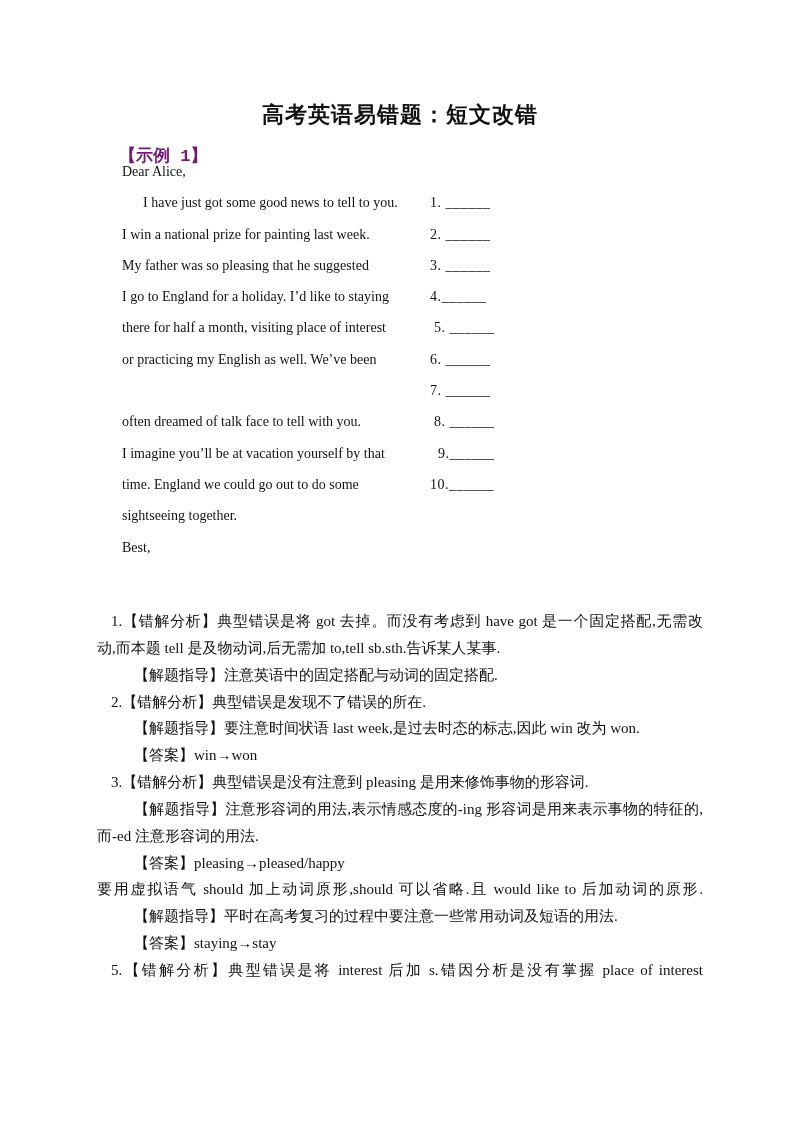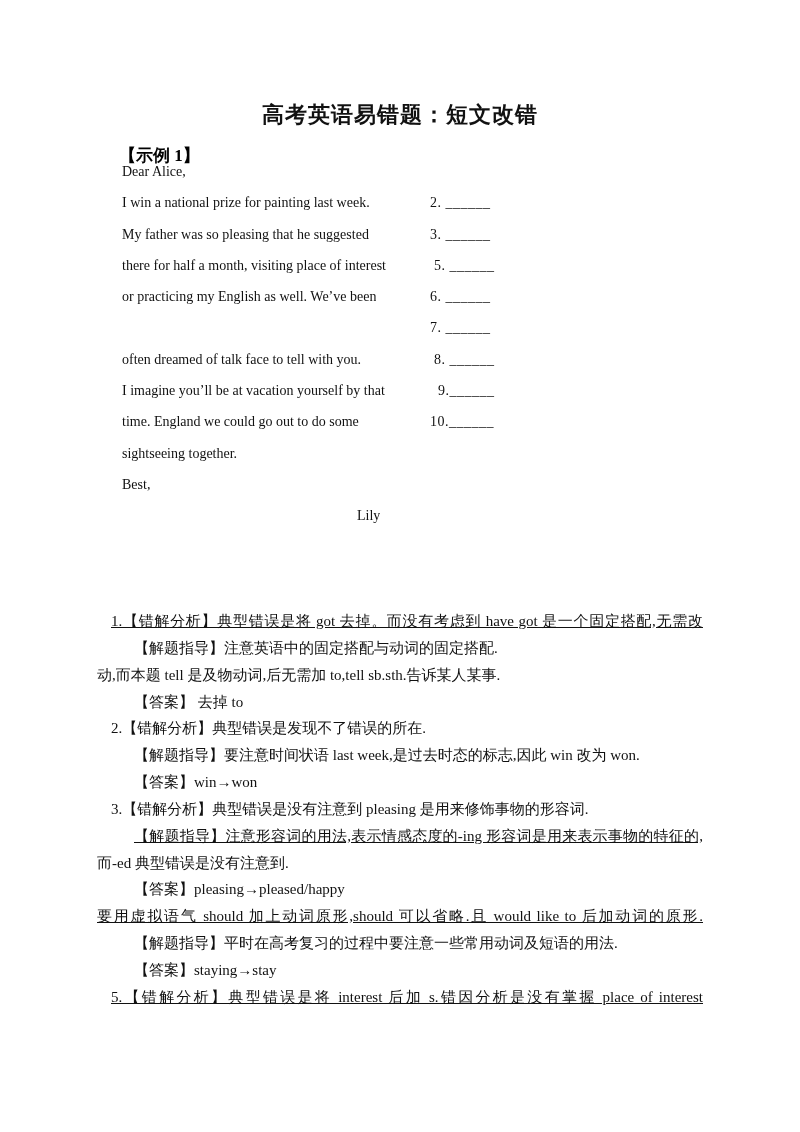--- a/index.html
+++ b/index.html
@@ -81,66 +81,63 @@
     overflow: hidden;
     white-space: pre-wrap;
   }
   .analysis-line.s-start { padding-left: 14px; }
   .analysis-line.s-cont  { padding-left: 0; }
   .analysis-line.s-indent { padding-left: 37px; }
   .analysis-line.j {
     white-space: normal;
     text-align: justify;
     text-align-last: justify;
-    text-decoration: underline;
   }
 </style>
 </head>
 <body>
 
 <div class="page">
 
   <h1 class="doc-title">高考英语易错题：短文改错</h1>
 
-  <div class="example-label" style="color: #000000;">【示例 1】</div>
+  <div class="example-label" style="color: #701a75; font-family: Liberation Mono, monospace;">【示例 1】</div>
 
   <div class="letter">
     <div class="letter-line">
       <span class="ltext">Dear Alice,</span>
     </div>
     <div id="letter-body">
+        <div class="letter-line"><span class="ltext ind">I have just got some good news to tell to you.</span><span class="blank">1. ______</span></div>
         <div class="letter-line"><span class="ltext">I win a national prize for painting last week.</span><span class="blank">2. ______</span></div>
         <div class="letter-line"><span class="ltext">My father was so pleasing that he suggested</span><span class="blank">3. ______</span></div>
+        <div class="letter-line"><span class="ltext">I go to England for a holiday. I’d like to staying</span><span class="blank">4.______</span></div>
         <div class="letter-line"><span class="ltext">there for half a month, visiting place of interest</span><span class="blank"> 5. ______</span></div>
         <div class="letter-line"><span class="ltext">or practicing my English as well. We’ve been</span><span class="blank">6. ______</span></div>
         <div class="letter-line"><span class="blank">7. ______</span></div>
         <div class="letter-line"><span class="ltext">often dreamed of talk face to tell with you.</span><span class="blank"> 8. ______</span></div>
         <div class="letter-line"><span class="ltext">I imagine you’ll be at vacation yourself by that</span><span class="blank">  9.______</span></div>
         <div class="letter-line"><span class="ltext">time. England we could go out to do some</span><span class="blank">10.______</span></div>
         <div class="letter-line"><span class="ltext">sightseeing together.</span></div>
       </div>
     <div class="letter-line">
       <span class="ltext">Best,</span>
     </div>
-    <div class="letter-line signature-line">
-      <span class="ltext">Lily</span>
-    </div>
   </div>
 
   <div class="analysis" id="analysis-section">
       <div class="analysis-line s-start j">1.【错解分析】典型错误是将 got 去掉。而没有考虑到 have  got 是一个固定搭配,无需改</div>
+      <div class="analysis-line s-cont">动,而本题 tell 是及物动词,后无需加 to,tell sb.sth.告诉某人某事.</div>
       <div class="analysis-line s-indent">【解题指导】注意英语中的固定搭配与动词的固定搭配.</div>
-      <div class="analysis-line s-cont">动,而本题 tell 是及物动词,后无需加 to,tell sb.sth.告诉某人某事.</div>
-      <div class="analysis-line s-indent">【答案】 去掉 to</div>
       <div class="analysis-line s-start">2.【错解分析】典型错误是发现不了错误的所在.</div>
       <div class="analysis-line s-indent">【解题指导】要注意时间状语 last week,是过去时态的标志,因此 win 改为 won.</div>
       <div class="analysis-line s-indent">【答案】win→won</div>
       <div class="analysis-line s-start">3.【错解分析】典型错误是没有注意到 pleasing 是用来修饰事物的形容词.</div>
       <div class="analysis-line s-indent j">【解题指导】注意形容词的用法,表示情感态度的-ing 形容词是用来表示事物的特征的,</div>
-      <div class="analysis-line s-cont">而-ed 典型错误是没有注意到.</div>
+      <div class="analysis-line s-cont">而-ed 注意形容词的用法.</div>
       <div class="analysis-line s-indent">【答案】pleasing→pleased/happy</div>
       <div class="analysis-line s-cont j">要用虚拟语气 should 加上动词原形,should 可以省略.且 would like to 后加动词的原形.</div>
       <div class="analysis-line s-indent">【解题指导】平时在高考复习的过程中要注意一些常用动词及短语的用法.</div>
       <div class="analysis-line s-indent">【答案】staying→stay</div>
       <div class="analysis-line s-start j">5.【错解分析】典型错误是将 interest 后加 s.错因分析是没有掌握 place  of  interest</div>
     </div>
 
 </div>
 
 </body></html>

